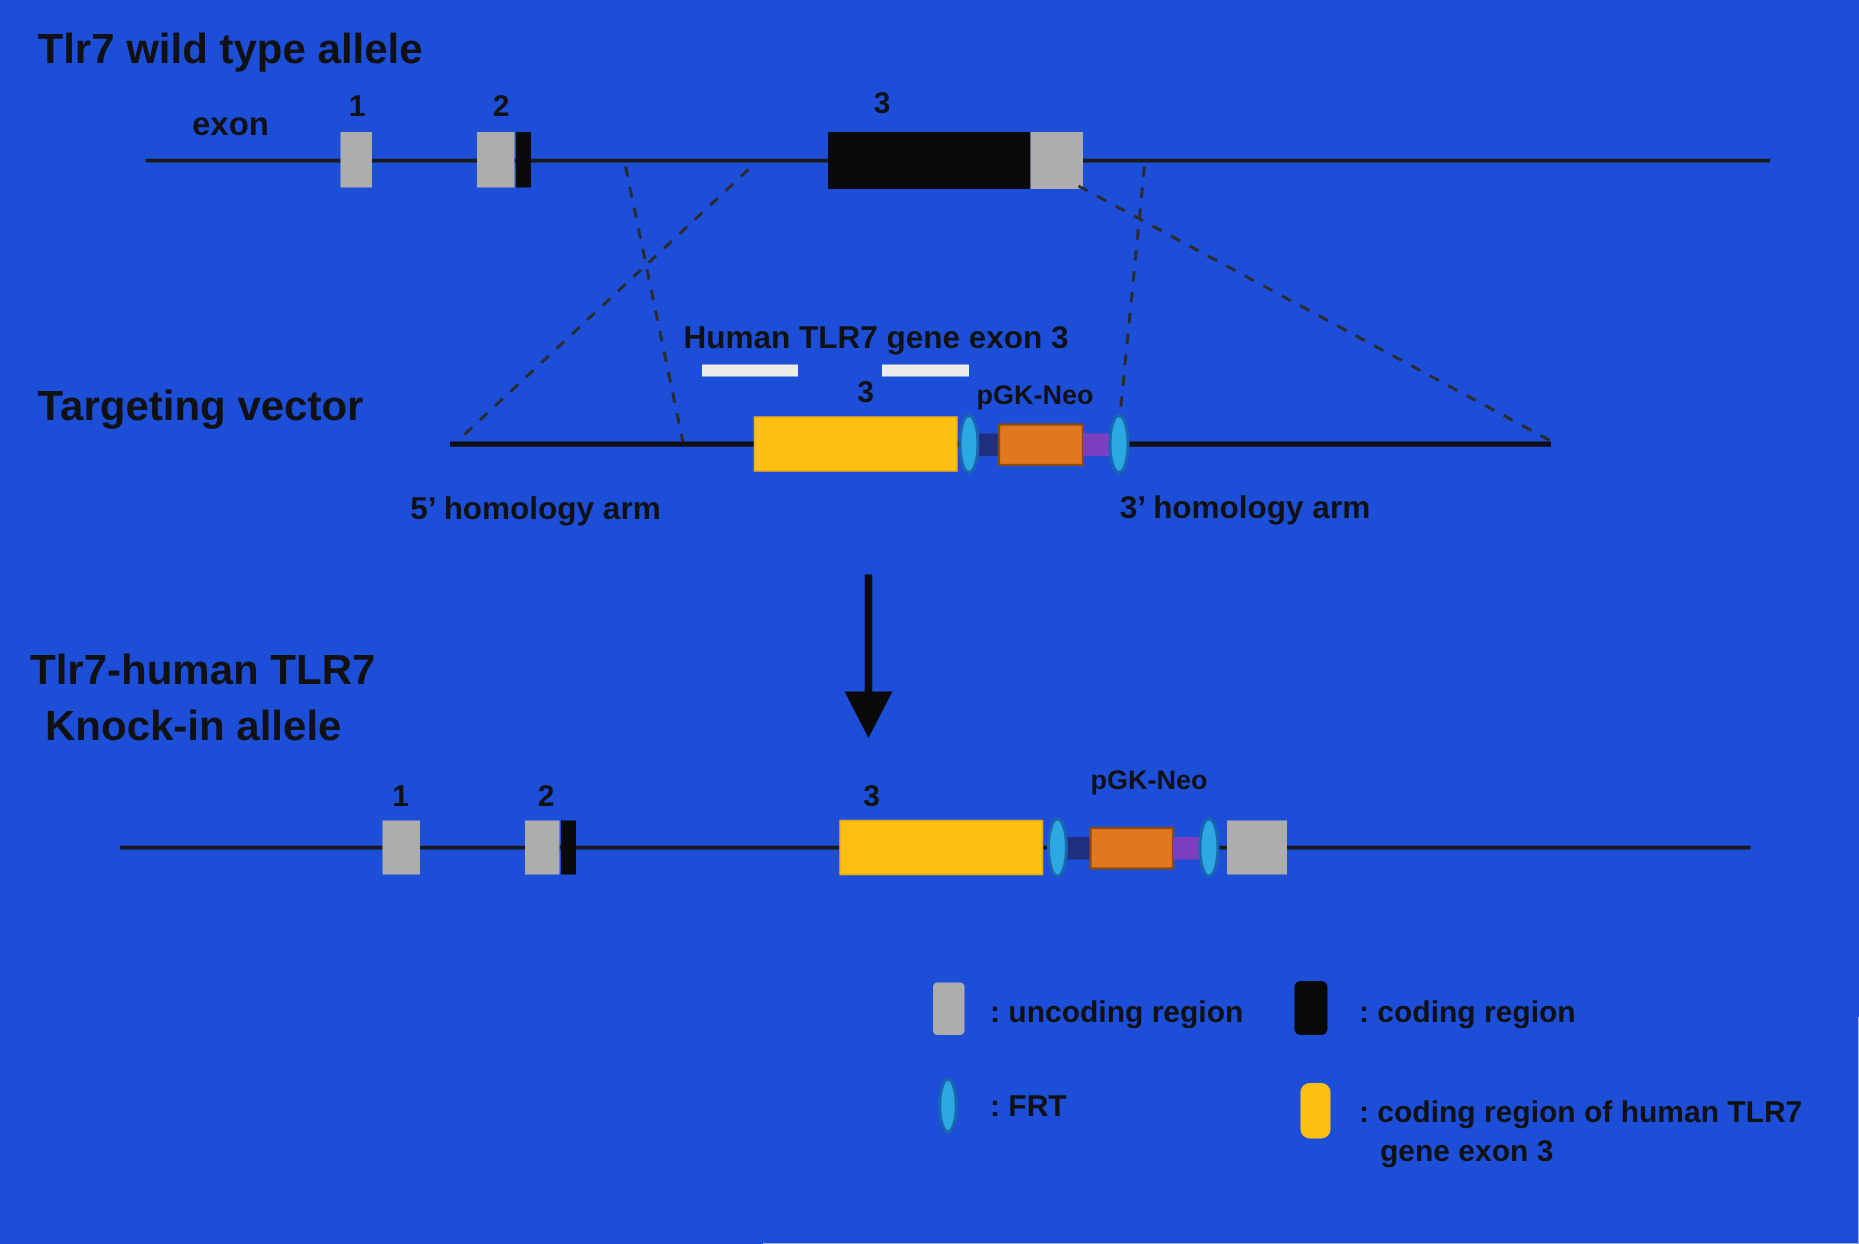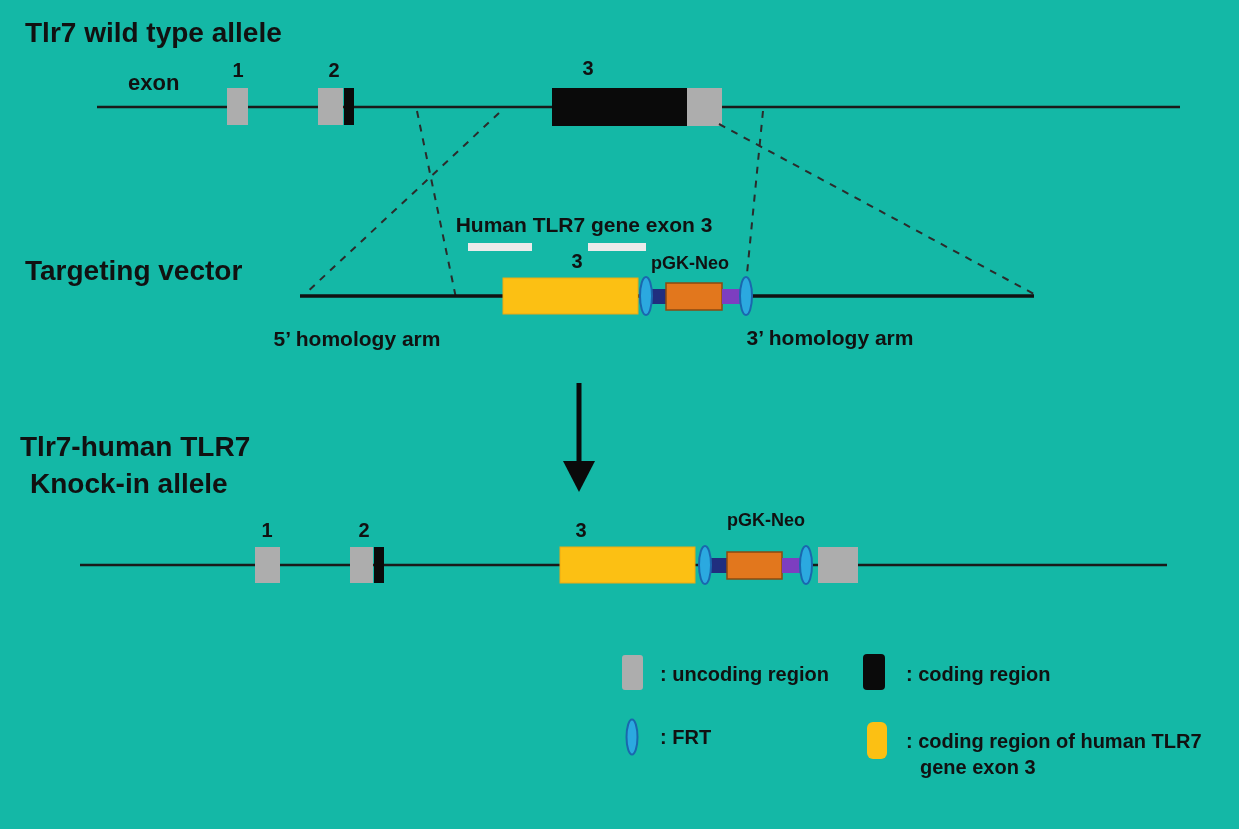--- a/index.html
+++ b/index.html
@@ -1,16 +1,16 @@
 <!DOCTYPE html>
 <html><head>
 <meta charset="utf-8">
 <style>
   html, body { margin: 0; padding: 0; background: #ffffff; }
-  .stage { position: relative; width: 1239px; height: 829px; background: #14b8a6; overflow: hidden; }
+  .stage { position: relative; width: 1239px; height: 829px; background: #1d4ed8; overflow: hidden; }
   svg { display: block; }
   .t { font-family: "Liberation Sans", sans-serif; font-weight: bold; fill: #111111; }
   .t28 { font-size: 28px; }
   .t22 { font-size: 22px; }
   .t21 { font-size: 21px; }
   .t20 { font-size: 20px; }
   .t18 { font-size: 18px; }
   .gene-line { stroke: #1a1a1a; stroke-width: 2.5; fill: none; }
   .tv-line { stroke: #111111; stroke-width: 3.5; fill: none; }
   .dash { stroke: #2b2b2b; stroke-width: 2; stroke-dasharray: 7 7; fill: none; }

